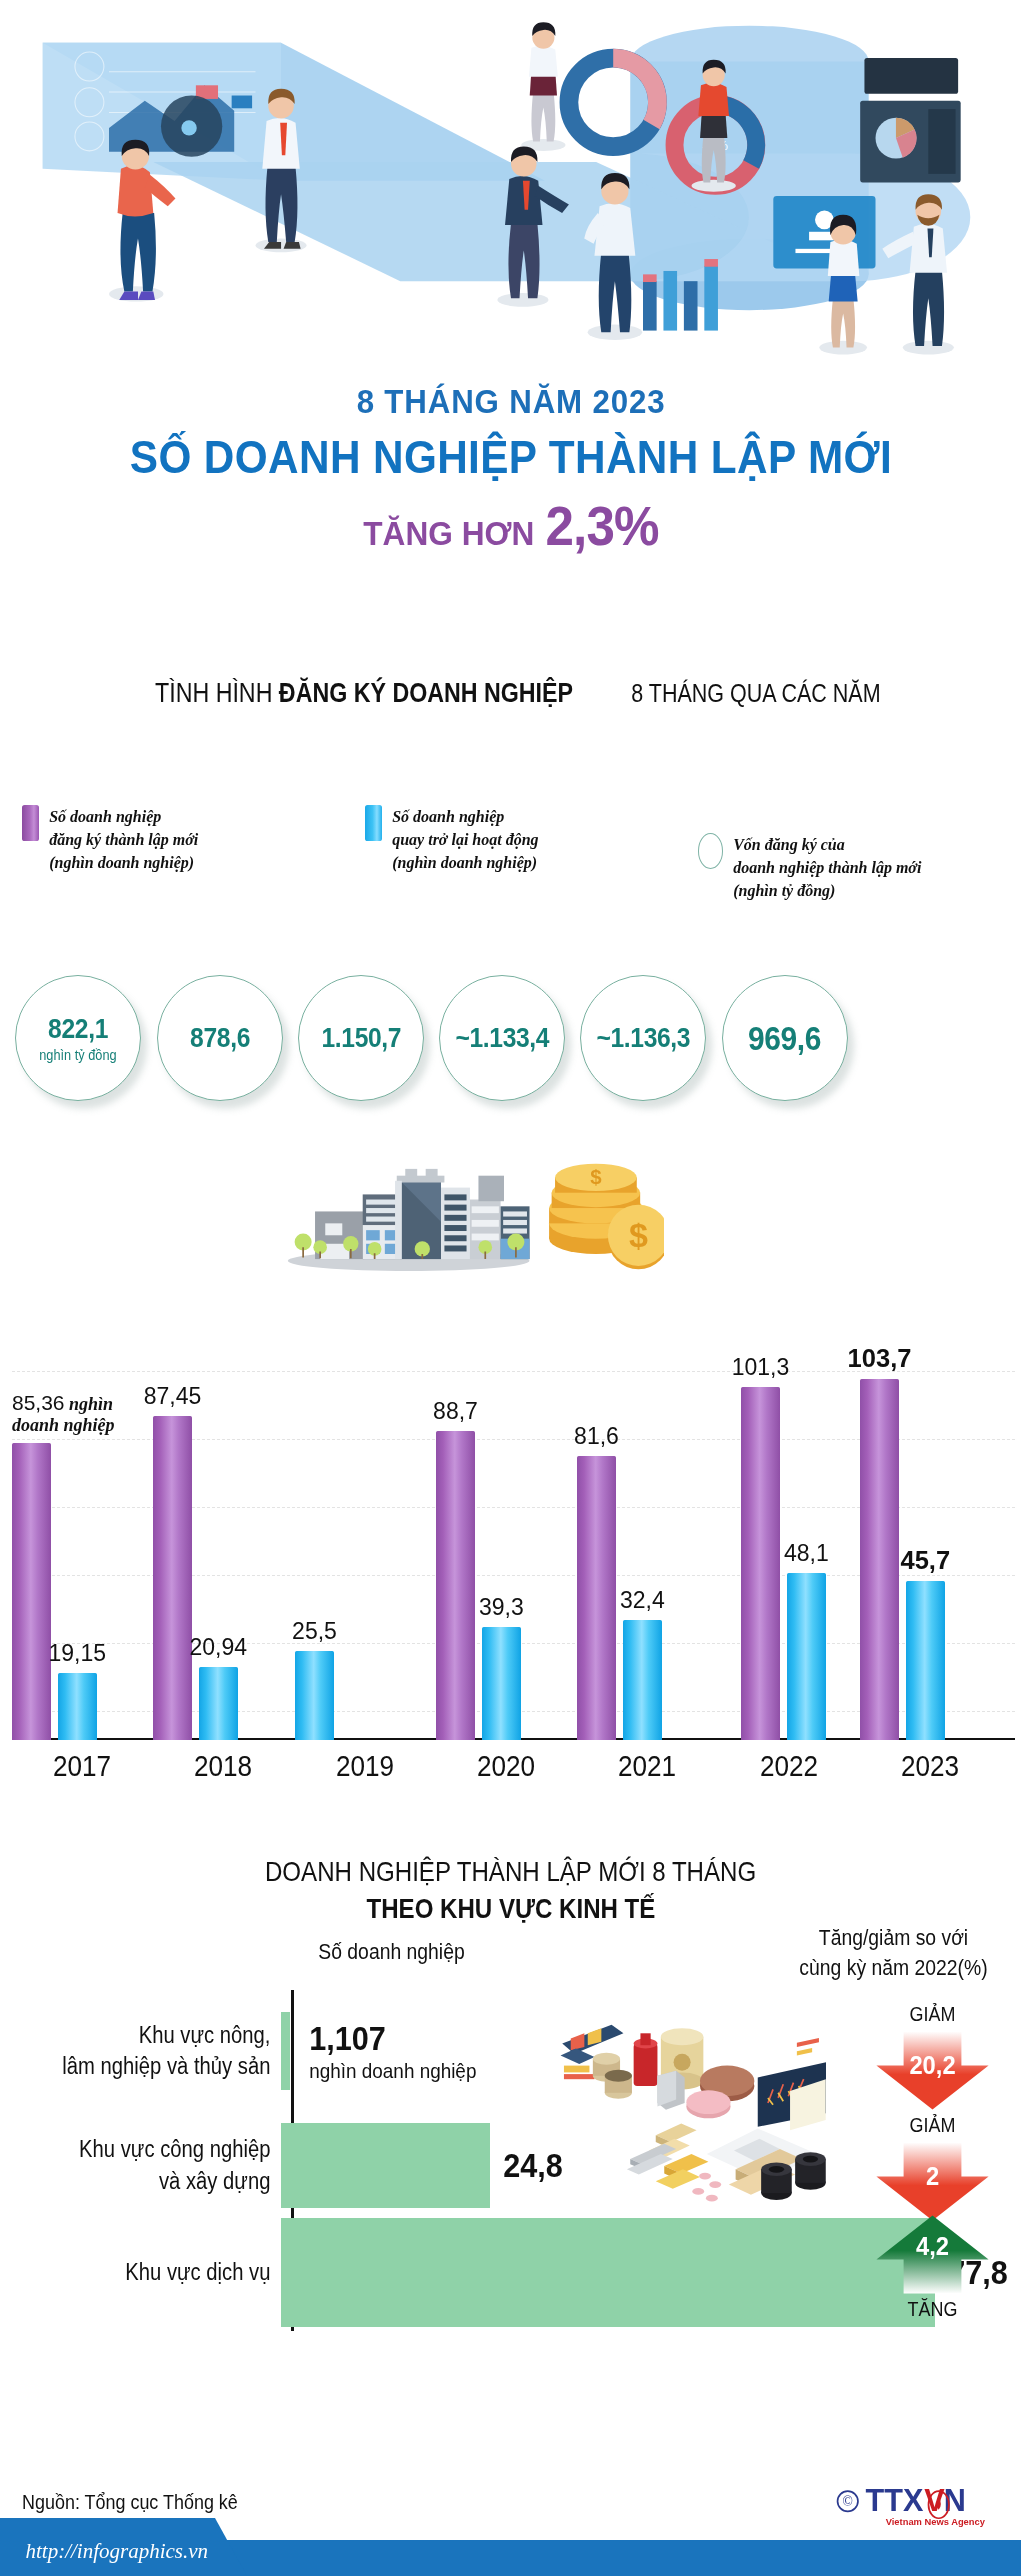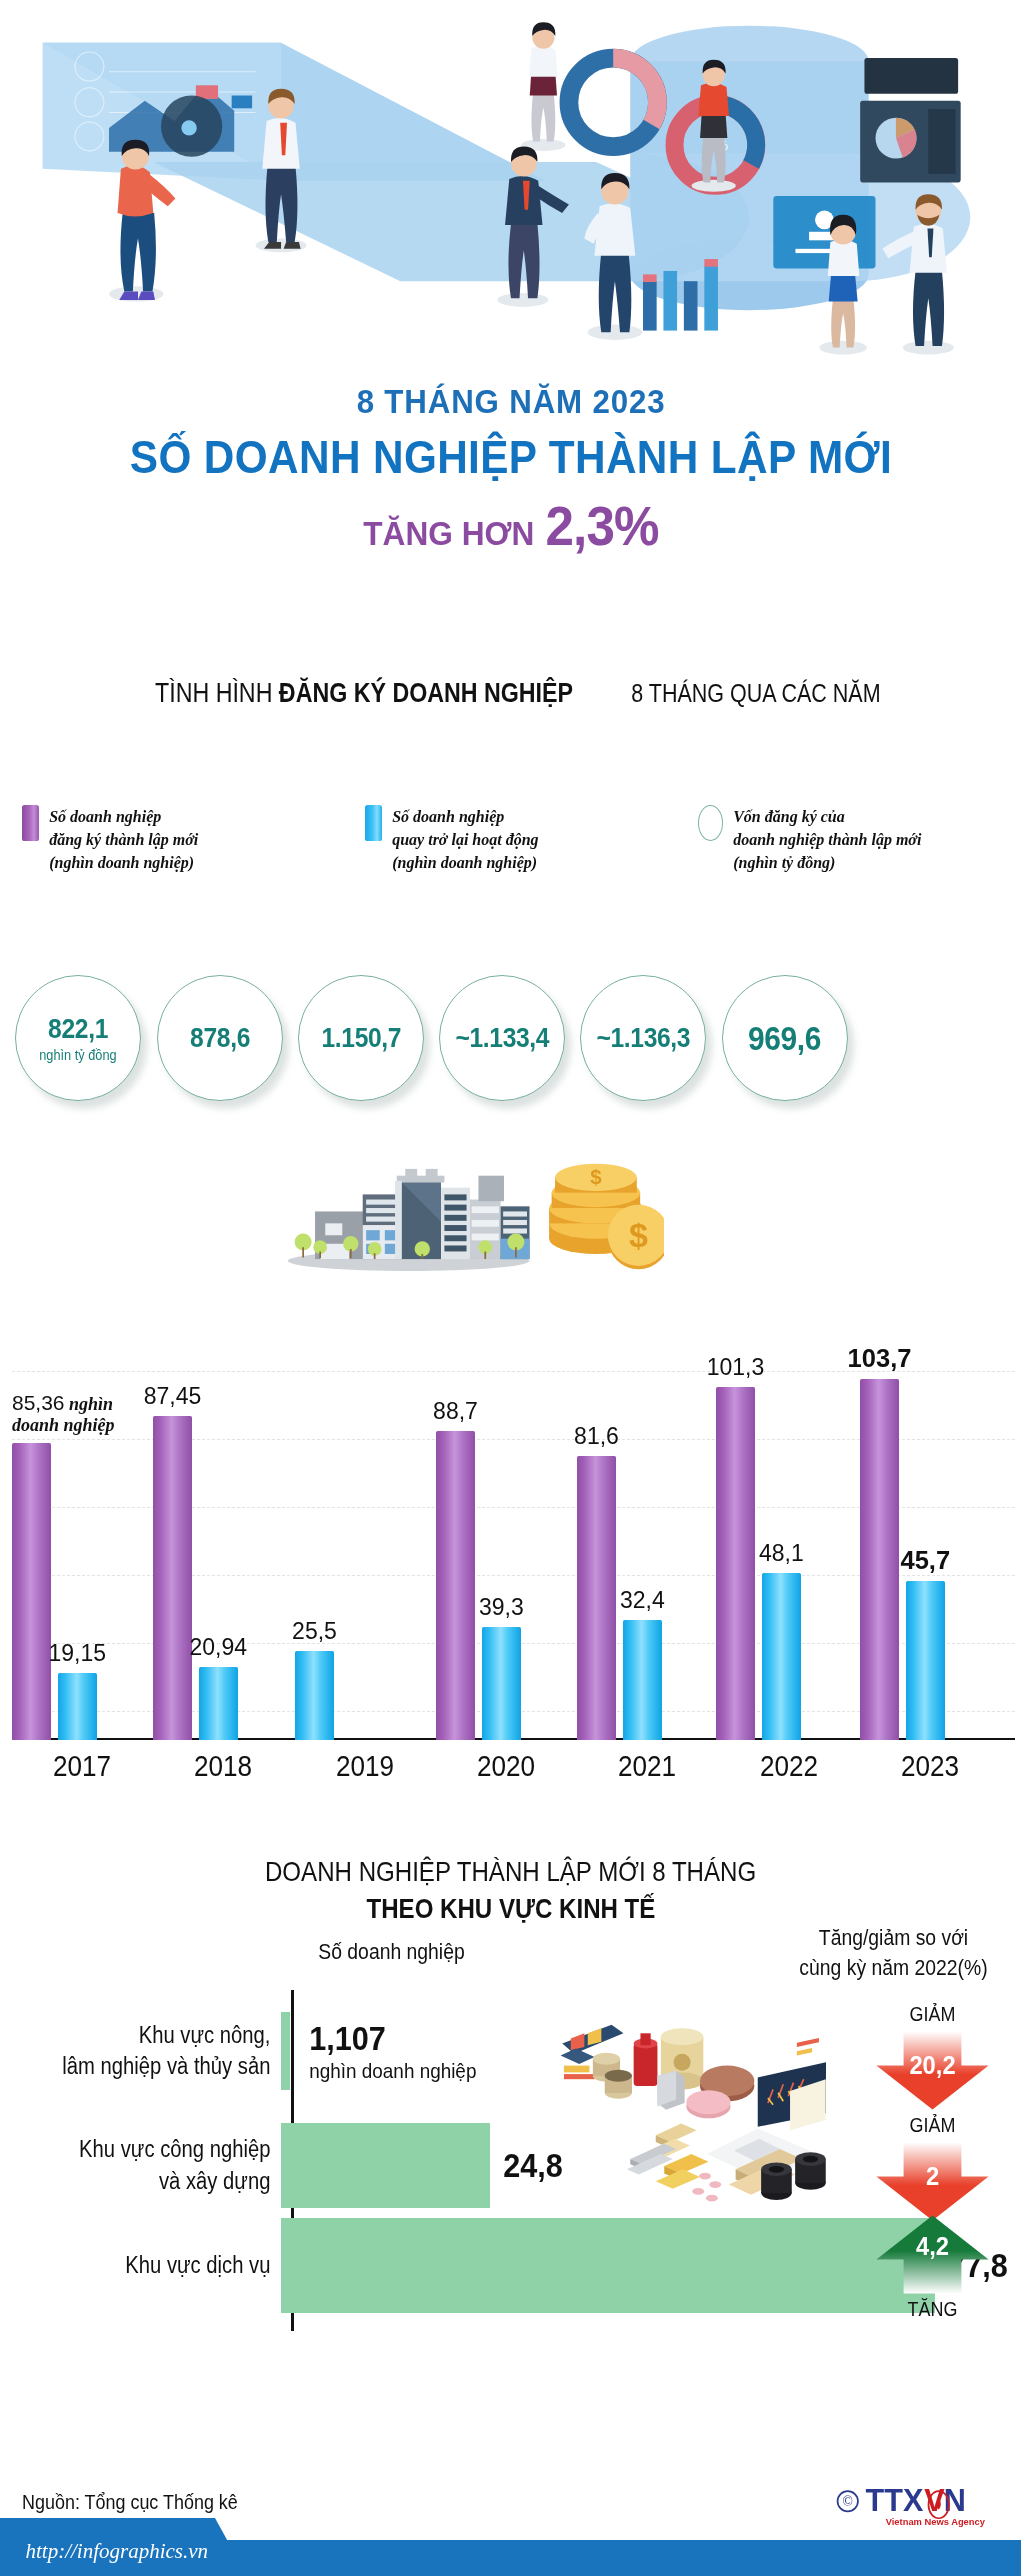--- a/index.html
+++ b/index.html
@@ -42,21 +42,21 @@
     font-family: "Liberation Sans Narrow","Liberation Sans", sans-serif;
     font-size: 25px; color: #111; margin-top: 6px; transform: scaleX(.86);
     transform-origin: center; display:inline-block;
   }
 
   
   #legend { position: absolute; left: 0; top: 805px; width: 1022px; display: flex; }
   .lg { display: flex; align-items: flex-start; gap: 10.2px; }
   .lg:nth-child(1) { margin-left: 22px; width: 324px; }
   .lg:nth-child(2) { margin-left: 19px; width: 324px; }
-  .lg:nth-child(3) { margin-left: 8.5px; width: 324px; }
+  .lg:nth-child(3) { margin-left: 8.5px; width: 324px; margin-top: 28px; }
   .lg-swatch-purple { width: 17px; height: 36px; border-radius: 2.6px;
     background: linear-gradient(to right,#8b4ba0 0%,#a968bd 45%,#c48dd6 70%,#9b57b2 100%); flex:0 0 auto; }
   .lg-swatch-blue { width: 17px; height: 36px; border-radius: 2.6px;
     background: linear-gradient(to right,#1aa8e8 0%,#3ec3f5 45%,#86ddff 70%,#22b0ec 100%); flex:0 0 auto; }
   .lg-swatch-circle { width: 25.5px; height: 36px; border-radius: 50%; border: 1.4px solid #7fb3a6; flex:0 0 auto; }
   .lg-text {
     font-family: "Liberation Serif", serif; font-style: italic; font-weight: 700;
     font-size: 16px; line-height: 1.45; color: #111;
   }
 
@@ -491,21 +491,21 @@
     <div class="xlabel" style="left: 436px;">2020</div>
     <div class="grp" style="left: 577px;">
       <div class="bar p" style="height: 284px;">
         <div class="lbl">81,6</div>
       </div>
       <div class="bar b" style="height: 120px;">
         <div class="lbl">32,4</div>
       </div>
     </div>
     <div class="xlabel" style="left: 577px;">2021</div>
-    <div class="grp" style="left: 716px;">
+    <div class="grp" style="left: 741px;">
       <div class="bar p" style="height: 353px;">
         <div class="lbl">101,3</div>
       </div>
       <div class="bar b" style="height: 167px;">
         <div class="lbl">48,1</div>
       </div>
     </div>
     <div class="xlabel" style="left: 719px;">2022</div>
     <div class="grp" style="left: 860px;">
       <div class="bar p" style="height: 361px;">
@@ -563,21 +563,21 @@
           <defs>
             <linearGradient id="ag1" x1="0" y1="0" x2="0" y2="1">
               <stop offset="0" stop-color="#ffffff"></stop>
               <stop offset="0.55" stop-color="#e8402a"></stop>
               <stop offset="1" stop-color="#e8402a"></stop>
             </linearGradient>
           </defs>
           <path d="M70 96 L136 44 L104 44 L104 4 L36 4 L36 44 L4 44 Z" fill="url(#ag1)"></path>
         </svg><div class="arr-num">2</div></div>
     </div>
-    <div class="srow" style="top: 281px; height: 95px;">
+    <div class="srow" style="top: 281px; height: 109px;">
       <div class="srow-label">Khu vực dịch vụ</div>
       <div style="display: flex; align-items: center; height: 100%;">
         <div class="gbar" style="width: 654px; background: rgb(143, 210, 168);"></div>
         <div class="gval">77,8</div>
       </div>
     </div>
     <div class="arrow-wrap" style="top: 273px;">
       <div class="arr-box"><svg width="119" height="85" viewBox="0 0 140 100">
           <defs>
             <linearGradient id="ag2" x1="0" y1="1" x2="0" y2="0">

